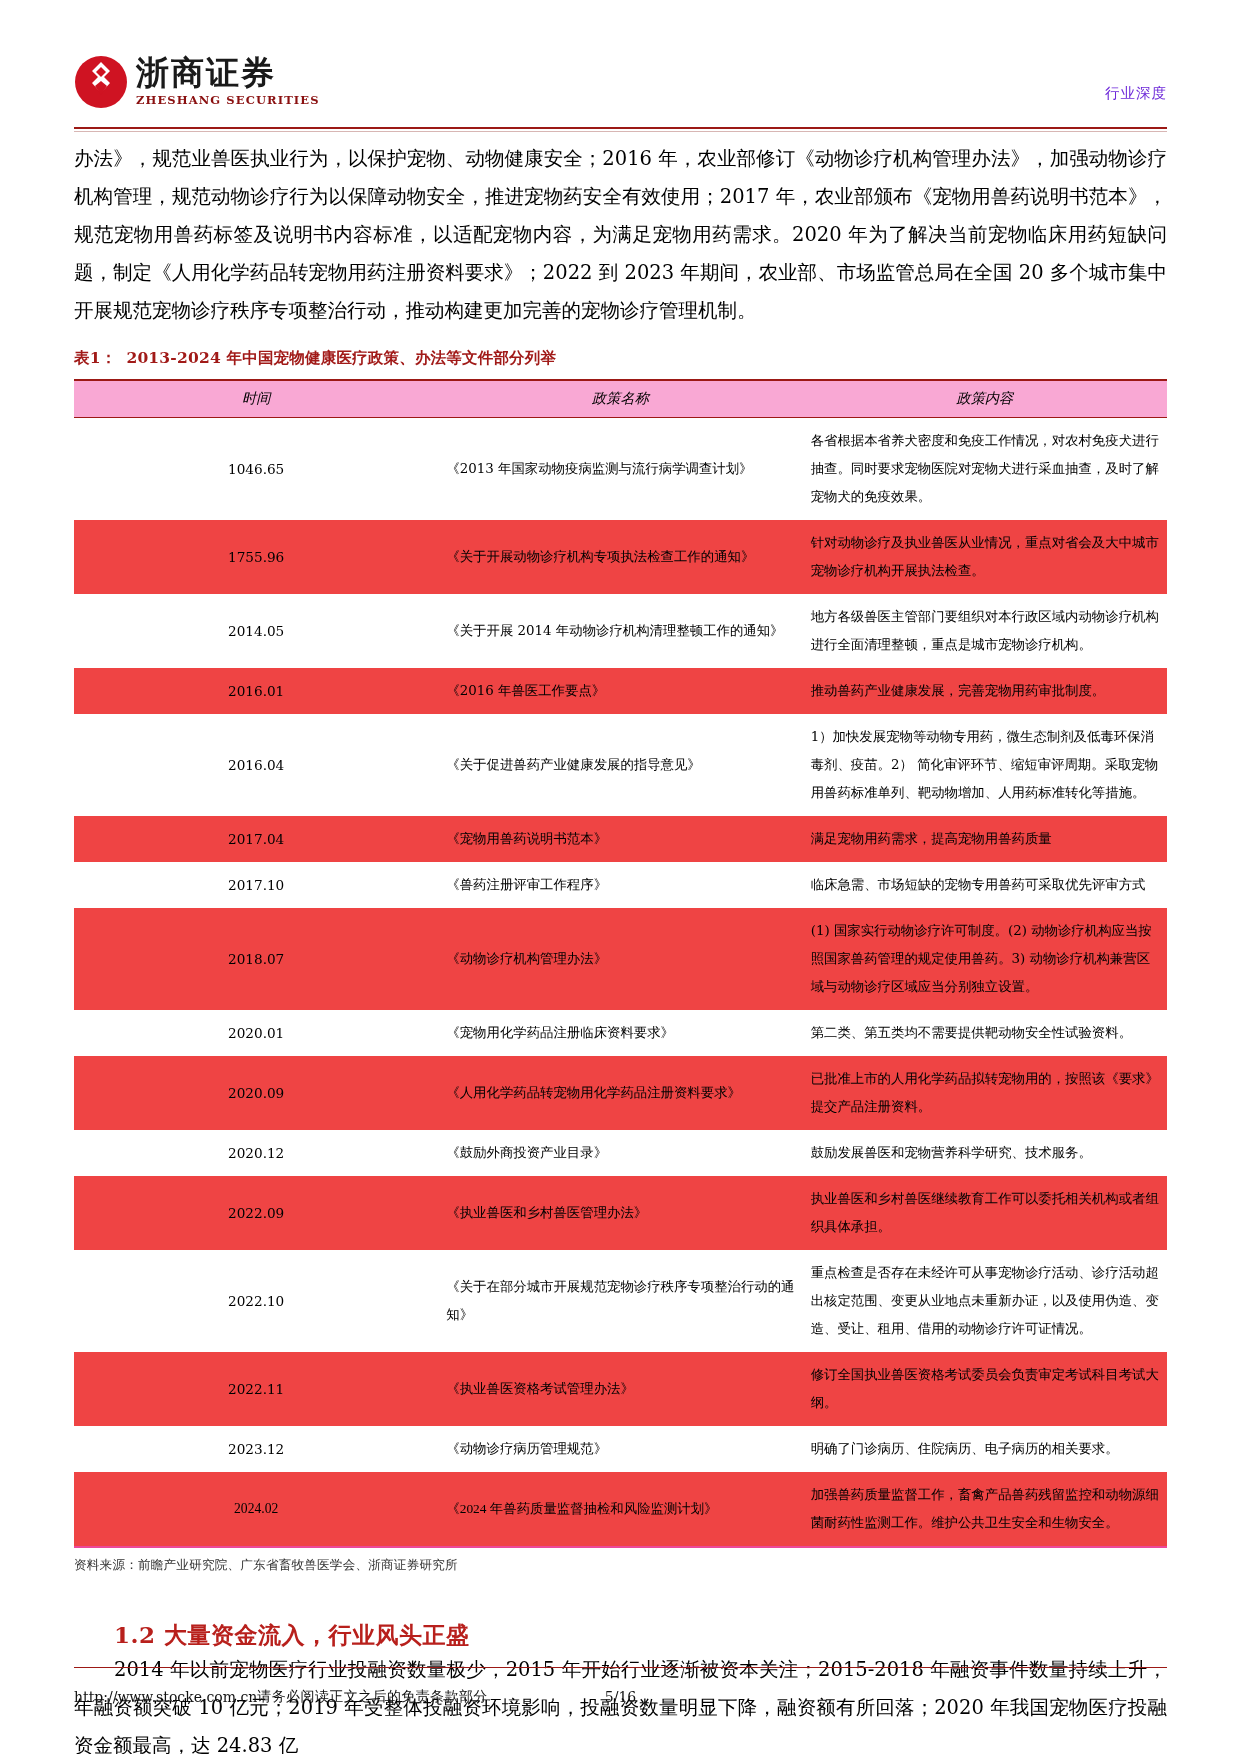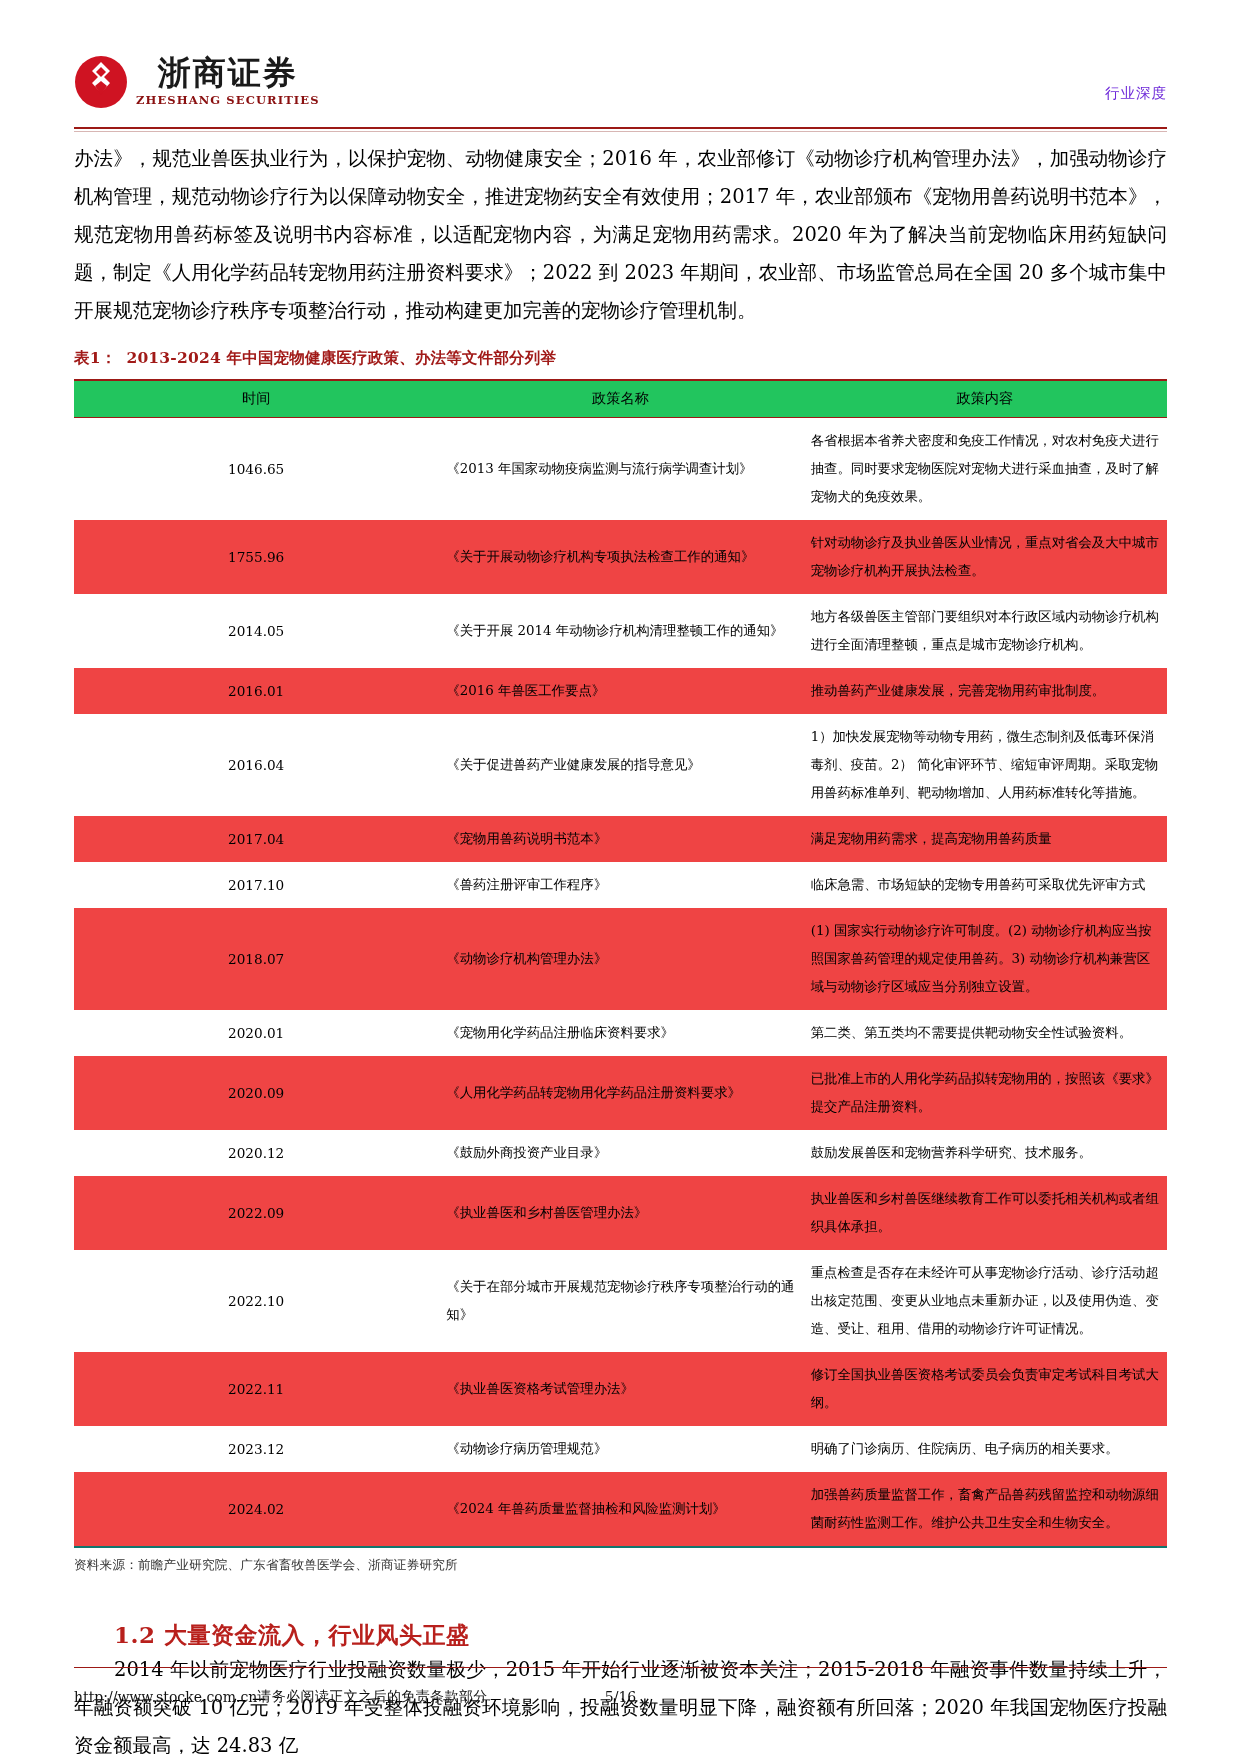--- a/index.html
+++ b/index.html
@@ -40,21 +40,20 @@
   .logo-mark {
     width: 54px;
     height: 54px;
     position: relative;
     margin-right: 8px;
   }
   .logo-text-block {
     display: flex;
     flex-direction: column;
     justify-content: flex-start;
-    align-items: center;
   }
   .logo-cn {
     font-family: "DejaVu Sans", "Liberation Sans", sans-serif;
     font-size: 33px;
     font-weight: bold;
     letter-spacing: 2px;
     color: #1a1a1a;
     line-height: 36px;
   }
   .logo-en {
@@ -123,28 +122,29 @@
 
   
   table.policy-table {
     margin-top: 10px;
     width: 1093px;
     border-collapse: collapse;
     table-layout: fixed;
     font-size: 13.4px;
   }
   table.policy-table thead th {
-    background: #22c55e;
+    background: #f9a8d4;
     font-weight: normal;
     font-size: 14.2px;
     text-align: center;
     padding: 8px 0 9px 0;
     border-top: 2px solid #9c1915;
     border-bottom: 1.6px solid #9c1915;
     color: #000;
+    font-style: italic;
   }
   table.policy-table td {
     padding: 9px 8px;
     vertical-align: middle;
     line-height: 28px;
     color: #000;
   }
   td.c-time {
     width: 98px;
     text-align: center;
@@ -158,21 +158,22 @@
   }
   td.c-content {
     text-align: left;
     padding-left: 12px;
     padding-right: 14px;
   }
   tr.shade td {
     background: #ef4444;
   }
   table.policy-table tbody tr:last-child td {
-    border-bottom: 2px solid #0f766e;
+    border-bottom: 2px solid #ec4899;
+    font-family: Liberation Serif, serif;
   }
 
   .source-note {
     margin-top: 9px;
     font-size: 12.6px;
     color: #333;
     letter-spacing: 0.2px;
   }
 
   

